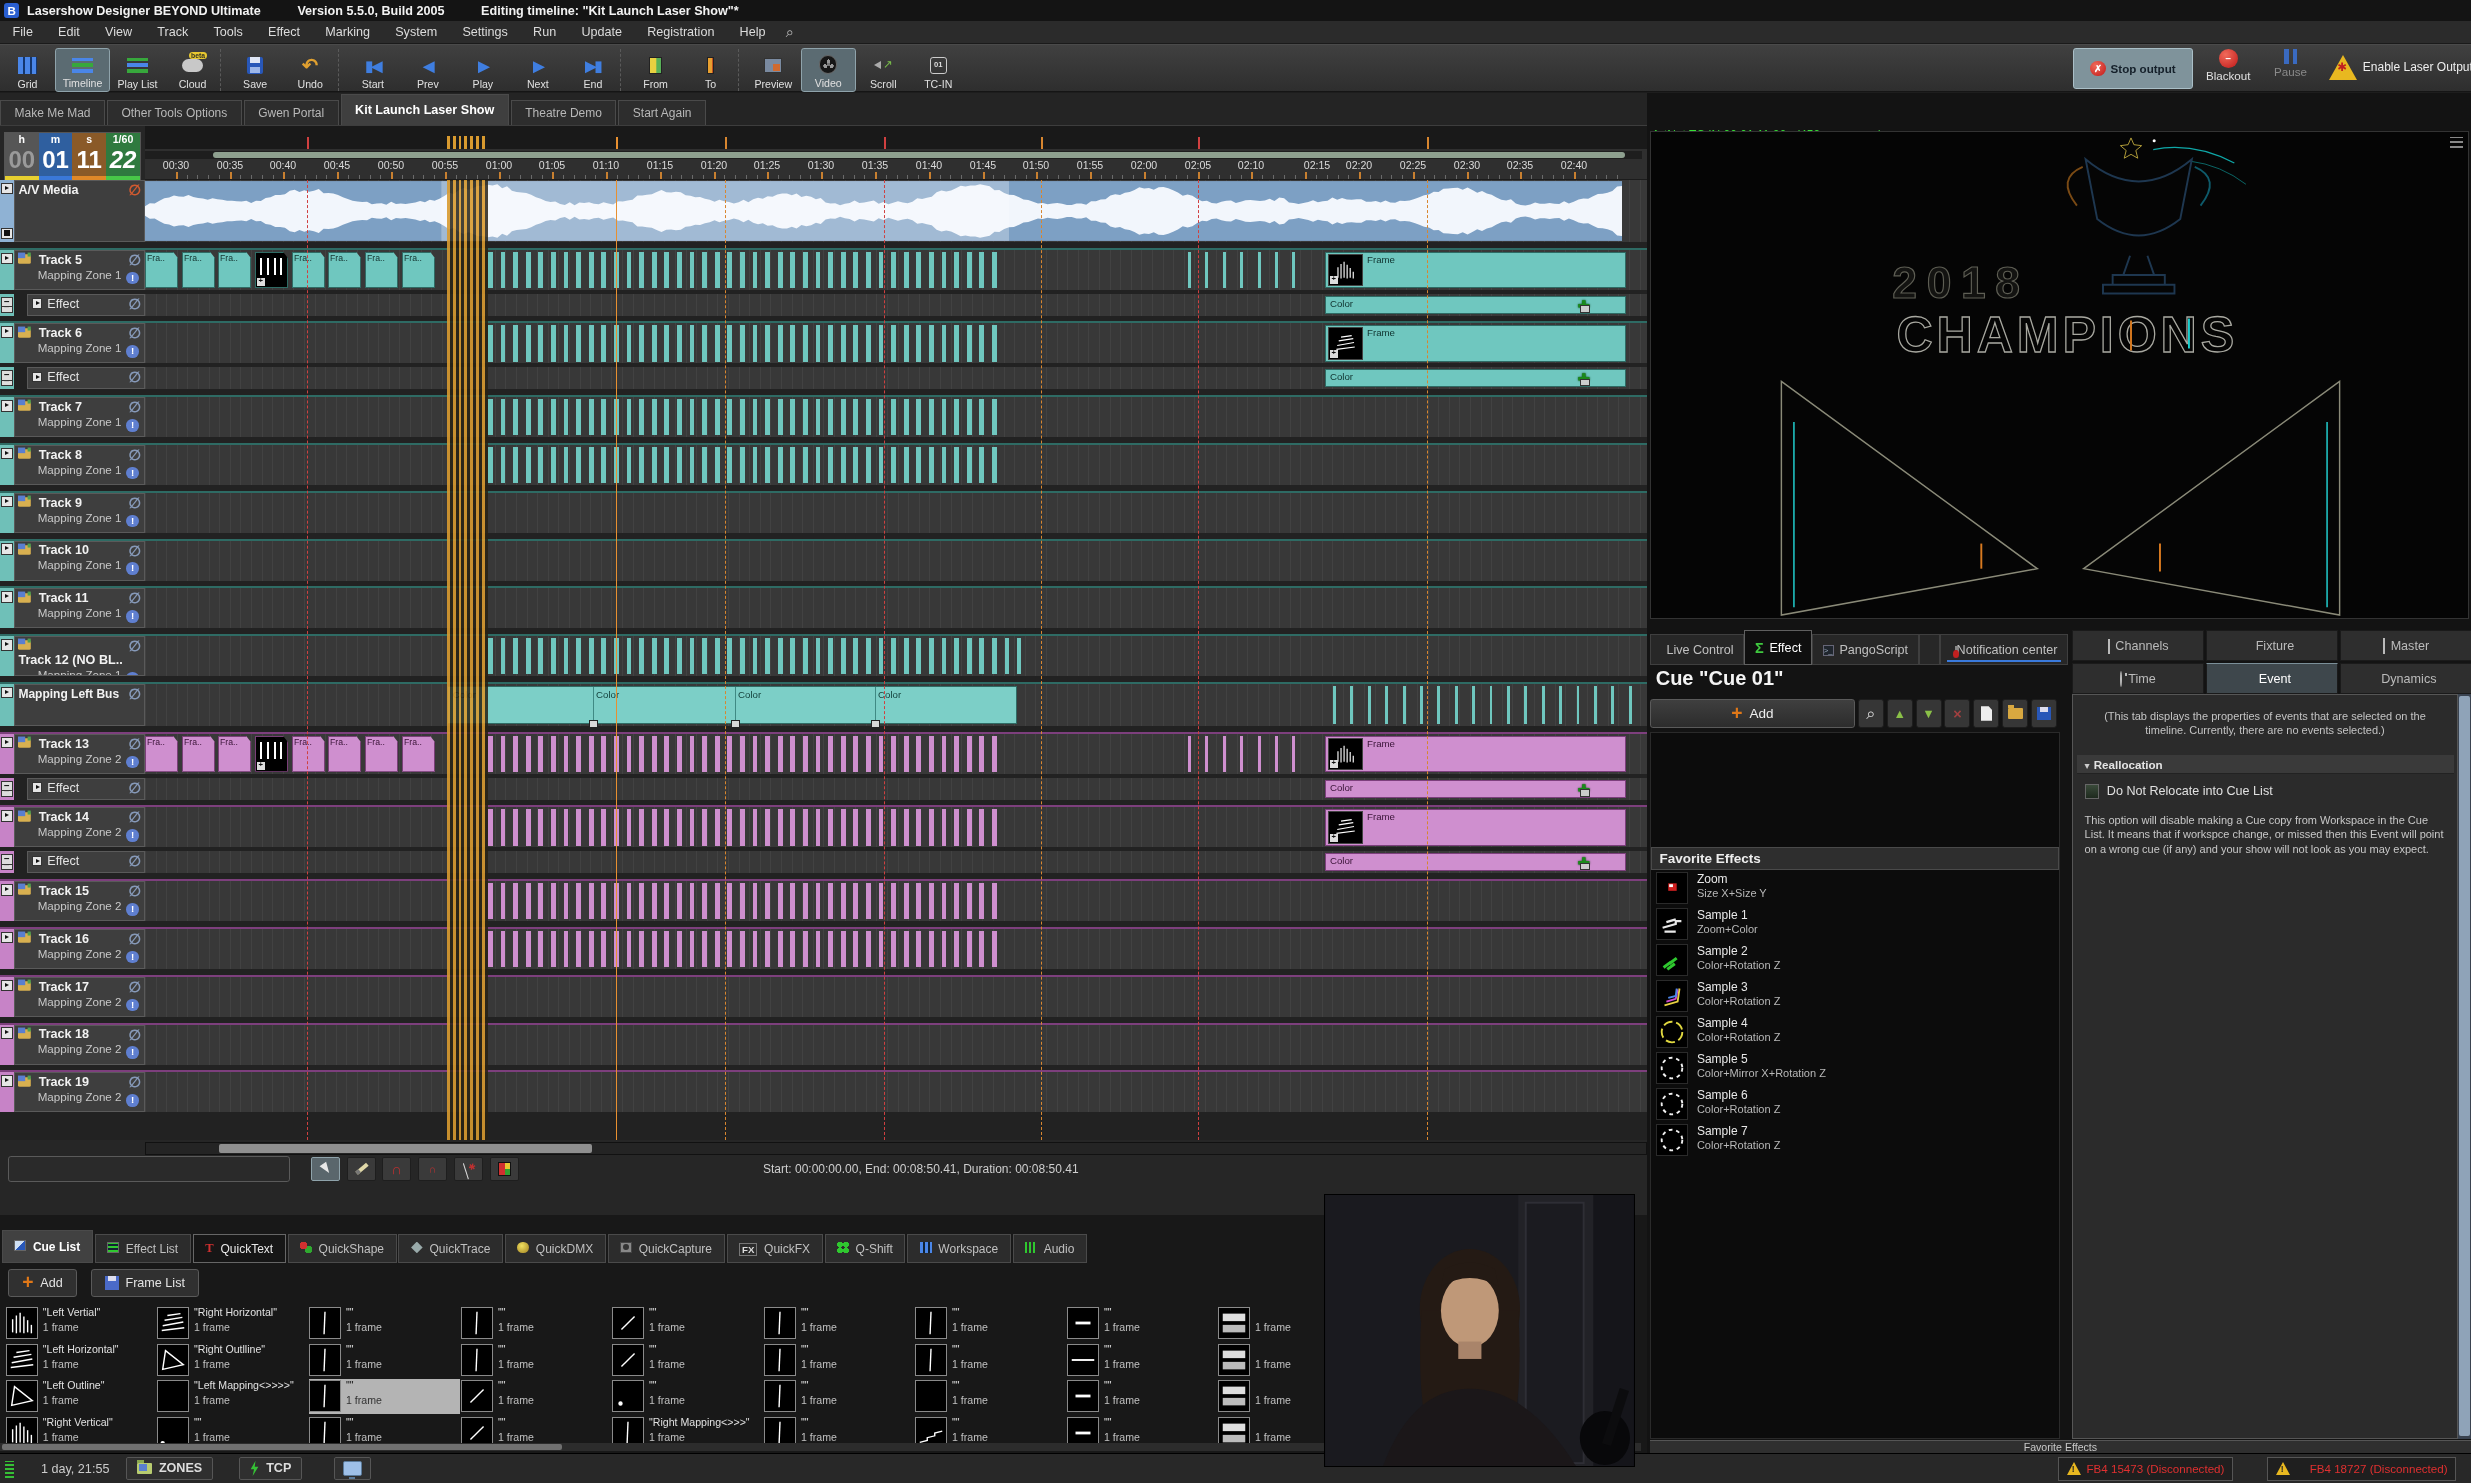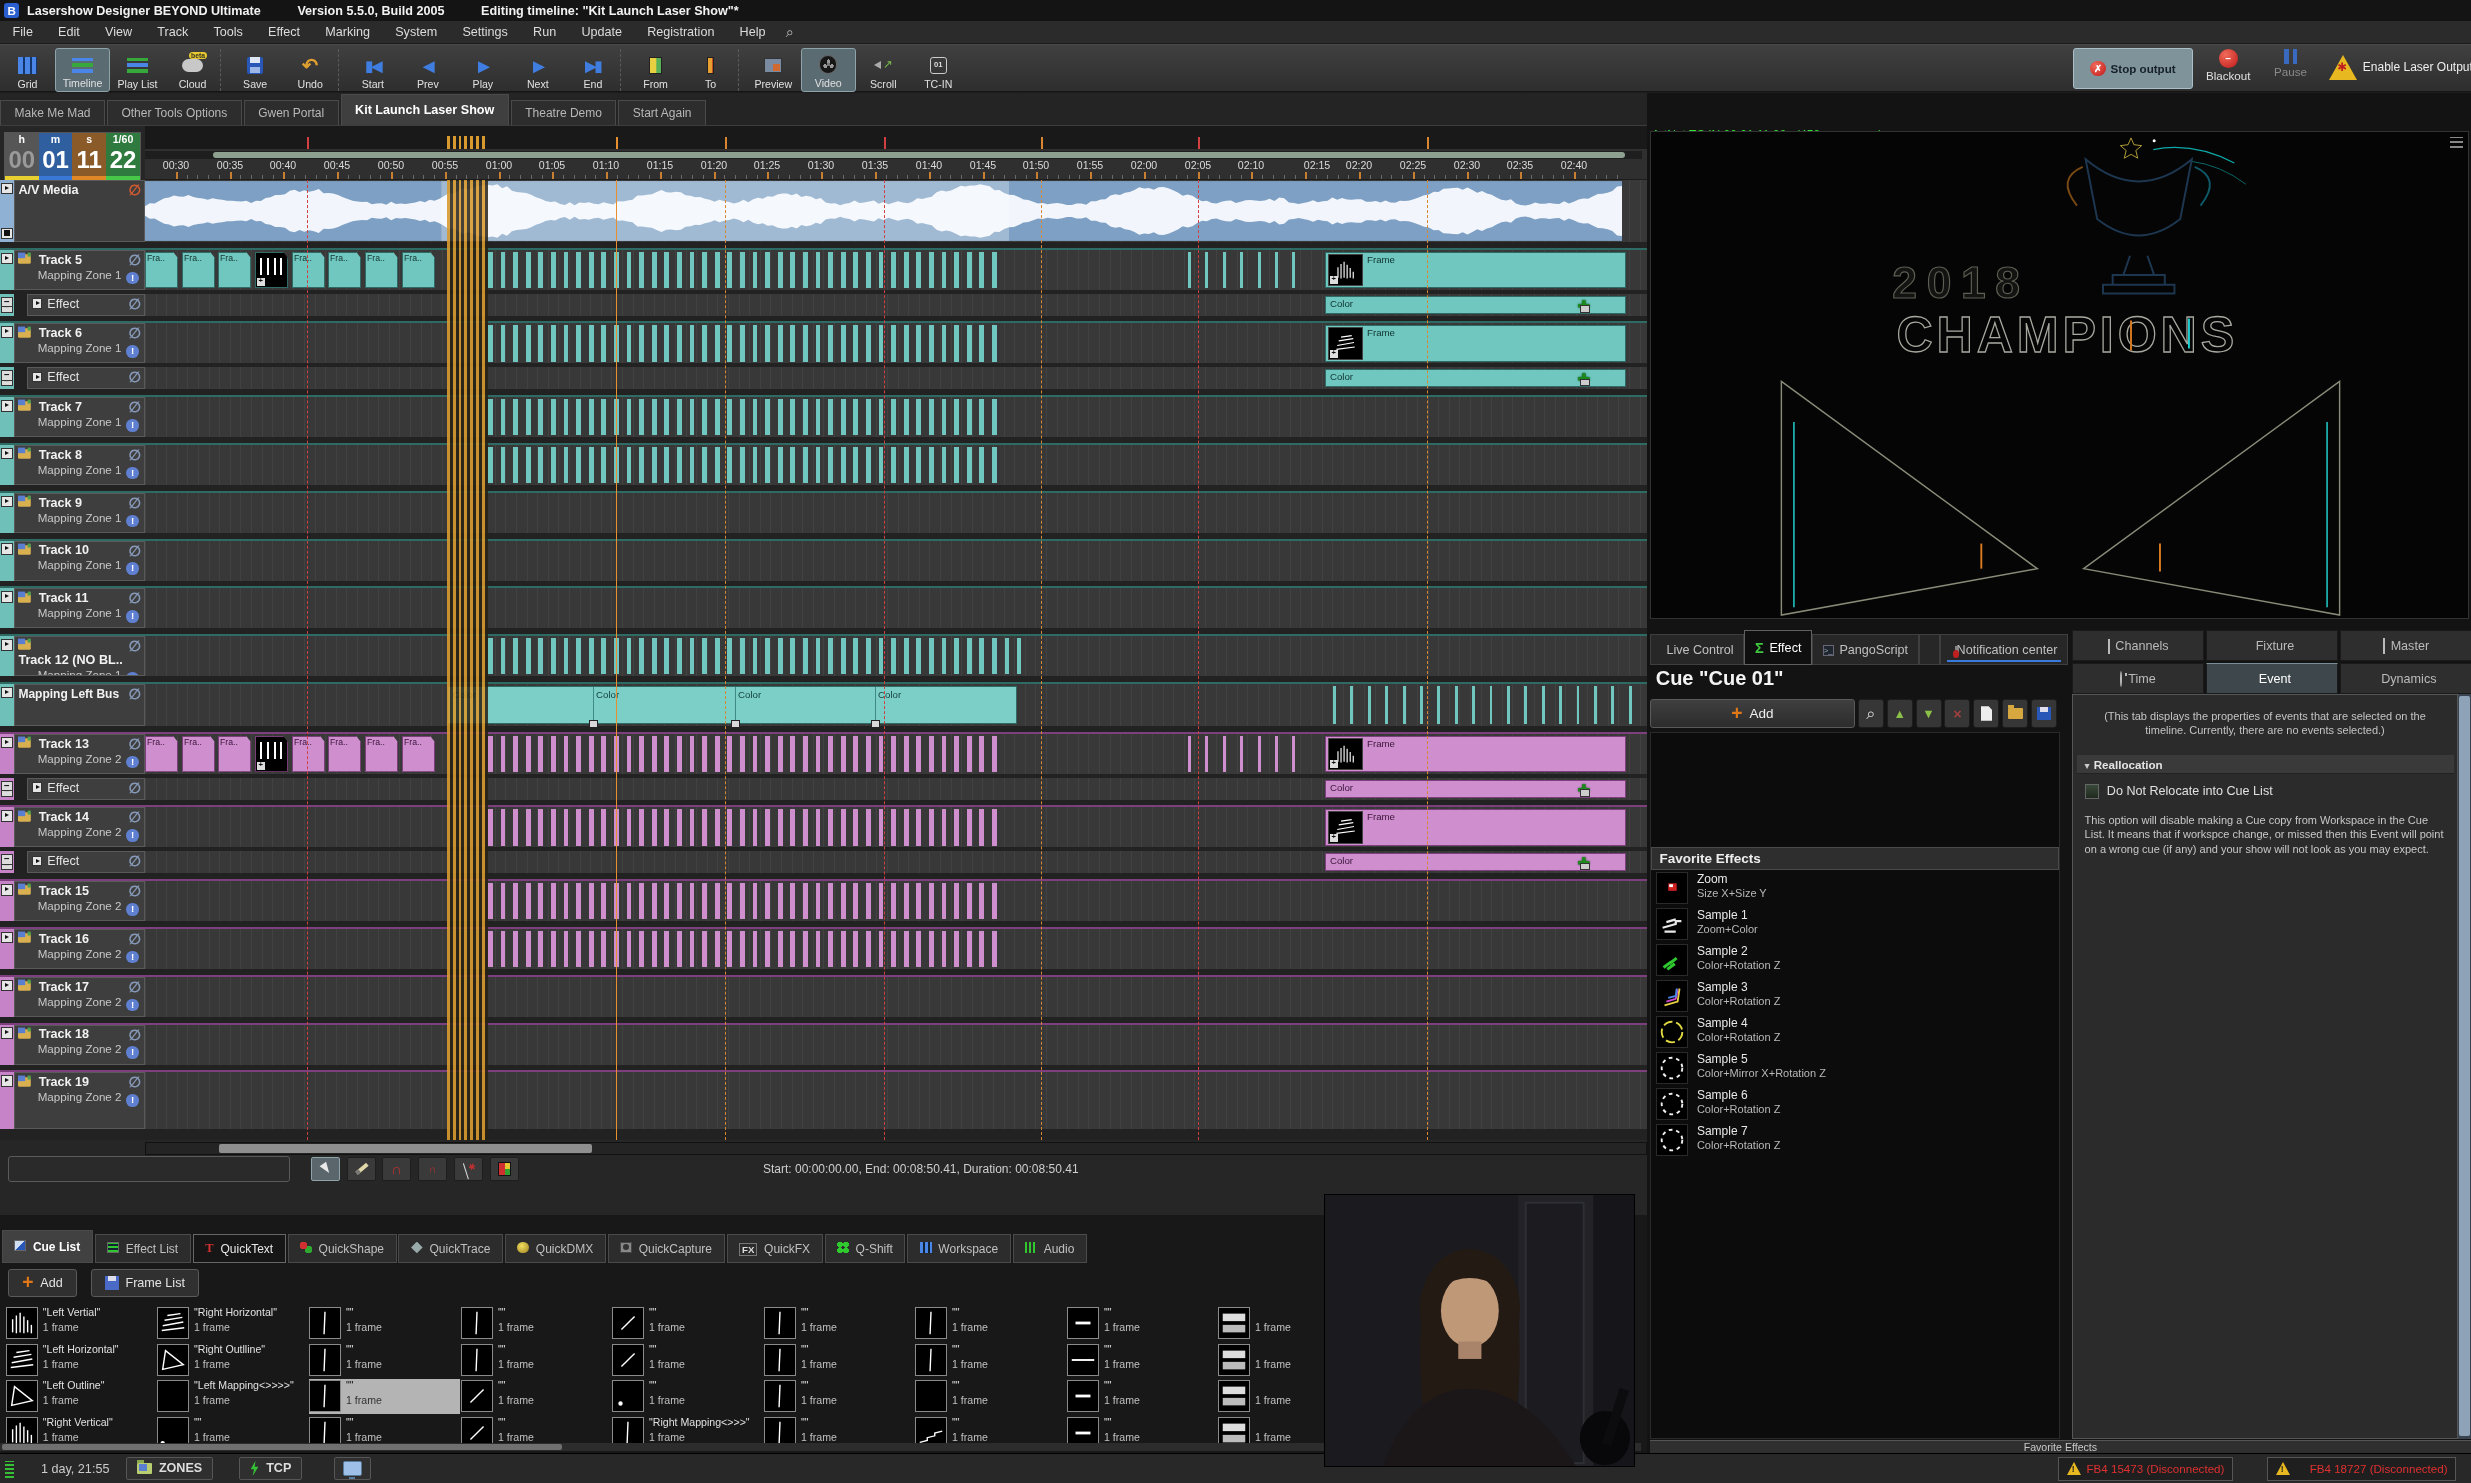--- a/index.html
+++ b/index.html
@@ -391,21 +391,21 @@
 
 <div id="timeline">
   <div id="timecode">
       <div class="hd" style="background: rgb(86, 86, 86);">h</div>
       <div class="hd" style="background: rgb(47, 95, 159);">m</div>
       <div class="hd" style="background: rgb(138, 90, 40);">s</div>
       <div class="hd" style="background: rgb(47, 122, 63);">1/60</div>
       <div class="val" style="background: rgb(86, 86, 86); color: rgb(154, 154, 154);">00</div>
       <div class="val" style="background: rgb(47, 95, 159);">01</div>
       <div class="val" style="background: rgb(138, 90, 40);">11</div>
-      <div class="val" style="background: rgb(47, 122, 63);">22</div>
+      <div class="val" style="background: rgb(47, 122, 63); font-style: italic;">22</div>
       <div style="background: rgb(232, 208, 48);"></div>
       <div style="background: rgb(58, 120, 216);"></div>
       <div style="background: rgb(224, 136, 40);"></div>
       <div style="background: rgb(72, 200, 72);"></div>
     </div>
   <div id="markerstrip">
       <div style="position: absolute; left: 162px; bottom: 0px; width: 1.9px; height: 11.6px; background: rgb(208, 64, 64);"></div>
       <div style="position: absolute; left: 471px; bottom: 0px; width: 1.9px; height: 11.6px; background: rgb(232, 144, 48);"></div>
       <div style="position: absolute; left: 580px; bottom: 0px; width: 1.9px; height: 11.6px; background: rgb(216, 134, 47);"></div>
       <div style="position: absolute; left: 739px; bottom: 0px; width: 1.9px; height: 11.6px; background: rgb(208, 64, 64);"></div>
@@ -932,21 +932,21 @@
           <div class="tstrip" style="background: rgb(199, 131, 199);"></div>
           <div class="playbox"></div>
           <div class="tpanel">
             <div><span class="fold minifold"></span><span class="tname">Track 18</span></div>
             <span class="noicon">∅</span>
             <div class="tzone">Mapping Zone 2<span class="bang">!</span></div>
           </div>
         </div>
         <div class="tcontent"></div>
       </div>
-      <div class="trow" style="height: 59px; border-top: 2.9px solid rgb(125, 63, 125); margin-bottom: 5.8px;">
+      <div class="trow" style="height: 42px; border-top: 2.9px solid rgb(125, 63, 125); margin-bottom: 5.8px;">
         <div class="thead">
           <div class="tstrip" style="background: rgb(199, 131, 199);"></div>
           <div class="playbox"></div>
           <div class="tpanel">
             <div><span class="fold minifold"></span><span class="tname">Track 19</span></div>
             <span class="noicon">∅</span>
             <div class="tzone">Mapping Zone 2<span class="bang">!</span></div>
           </div>
         </div>
         <div class="tcontent"></div>

